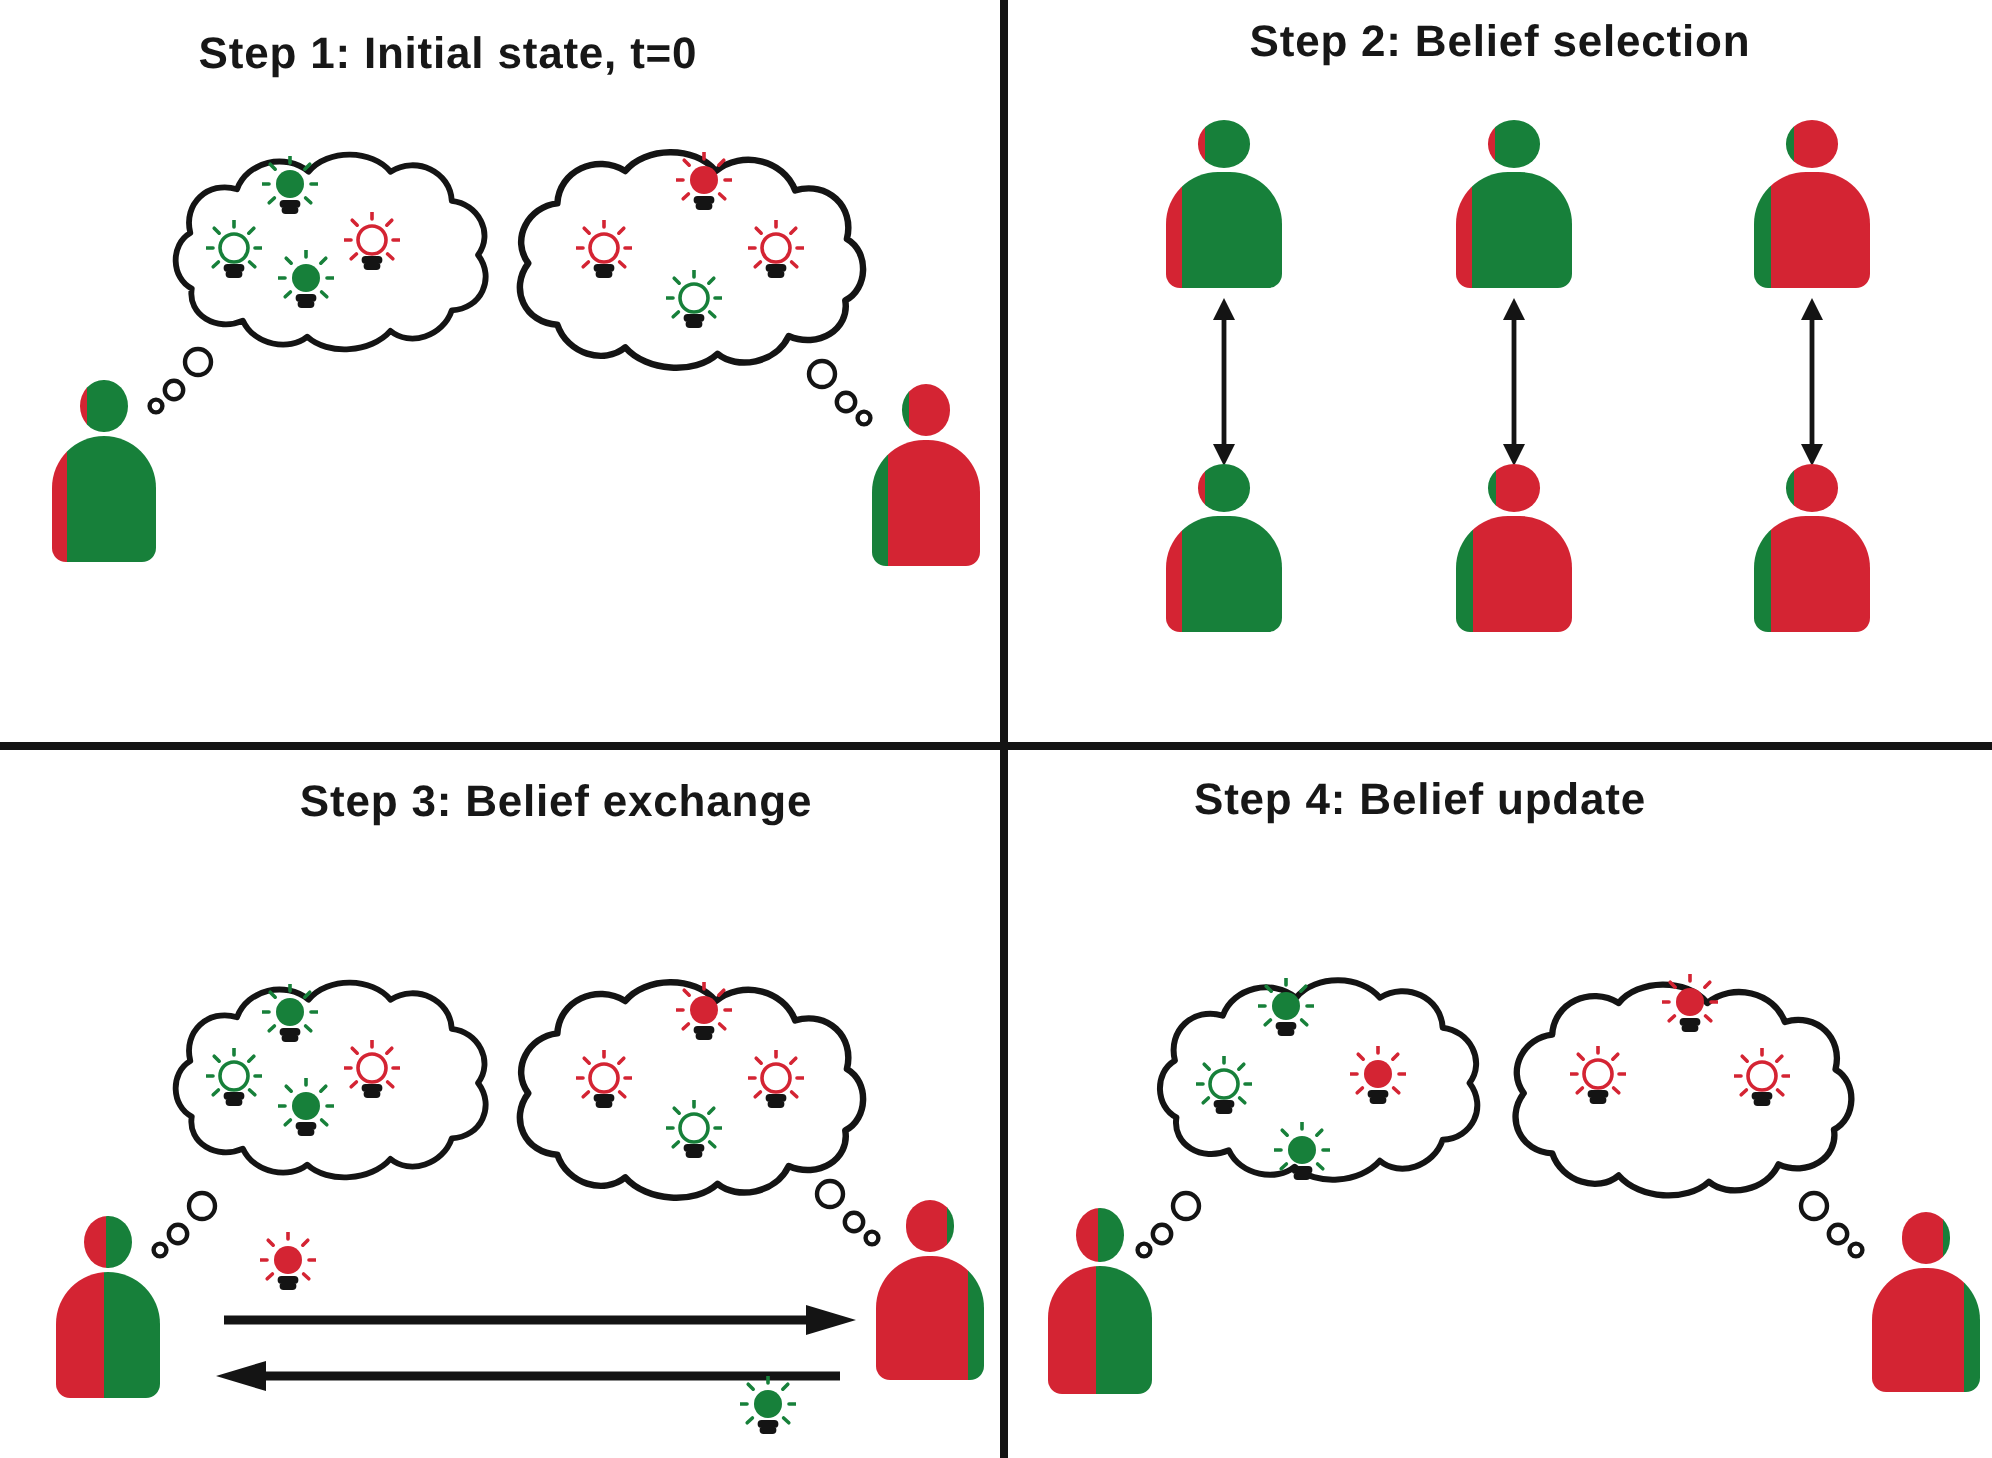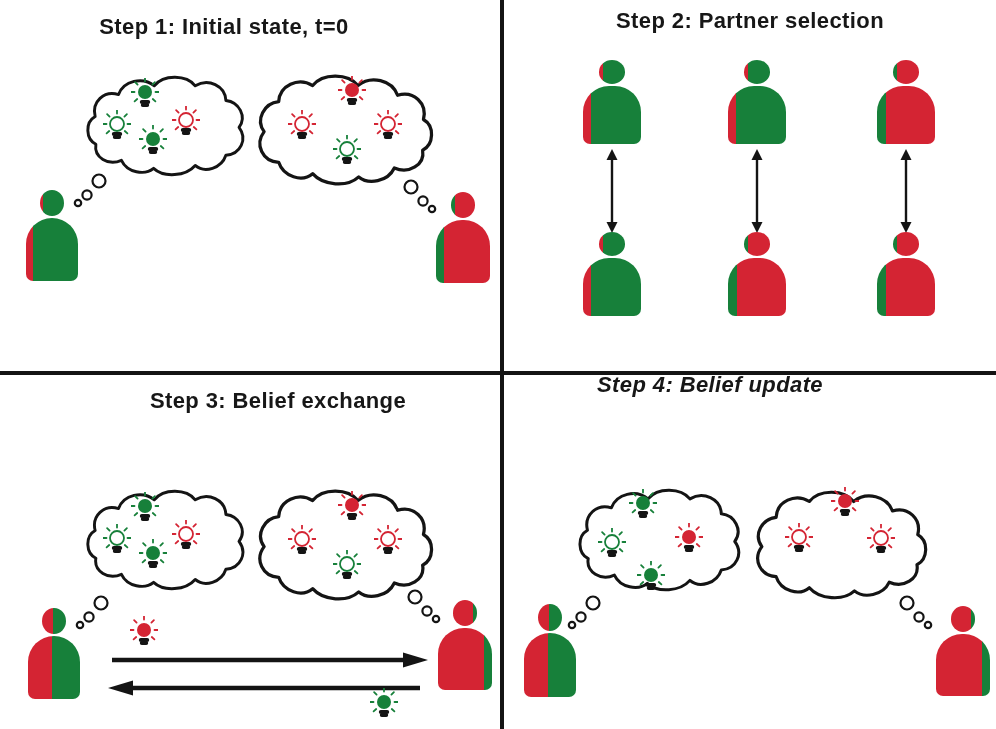--- a/index.html
+++ b/index.html
@@ -11,21 +11,21 @@
   .divider.v{left:500px;top:0;width:4px;height:729px;}
   .divider.h{left:0;top:371px;width:996px;height:4px;}
 
   .qtitle{
     position:absolute;margin:0;font-size:22px;font-weight:600;color:#171717;
     text-align:center;letter-spacing:.4px;
   }
   #t1{left:0;top:14px;width:448px;}
   #t2{left:504px;top:8px;width:492px;}
   #t3{left:0;top:388px;width:556px;}
-  #t4{left:504px;top:372px;width:412px;font-style:italic;}
+  #t4{left:504px;top:387px;width:412px;}
 
   .cloud-box{position:absolute;}
   .cloud-box>svg{display:block;width:100%;height:100%;overflow:visible;}
   .cloud-box.mirror>svg{transform:scaleX(-1);}
   .cloud-box path{fill:#fff;stroke:var(--ink,#141414);stroke-width:4;stroke-linejoin:round;}
 
   .bulb{position:absolute;width:28px;height:34px;transform:translate(-50%,-50%);}
   .bulb svg{display:block;width:100%;height:100%;}
 
   .person{position:absolute;display:flex;flex-direction:column;align-items:center;}
@@ -186,21 +186,21 @@
       <div class="head"></div>
       <div class="torso"></div>
     </div>
     <div class="person pc-red-gl" style="left:436px;top:192px;width:54px;height:94px">
       <div class="head"></div>
       <div class="torso"></div>
     </div>
   </section>
 
   <section>
-    <h2 id="t2" class="qtitle">Step 2: Partner selection</h2>
+    <h2 id="t2" class="qtitle">Step 2: Belief selection</h2>
 
     <div class="person pc-green-rl" style="left:583px;top:60px;width:58px;height:86px">
       <div class="head"></div>
       <div class="torso"></div>
     </div>
     <svg class="arrow" style="left:603px;top:149px" width="18" height="84" viewBox="0 0 18 84">
       <line x1="9" y1="9" x2="9" y2="75" stroke-width="2.4"></line>
       <polygon points="9,0 3.5,11 14.5,11"></polygon>
         <polygon points="9,84 3.5,73 14.5,73"></polygon>
     </svg>

